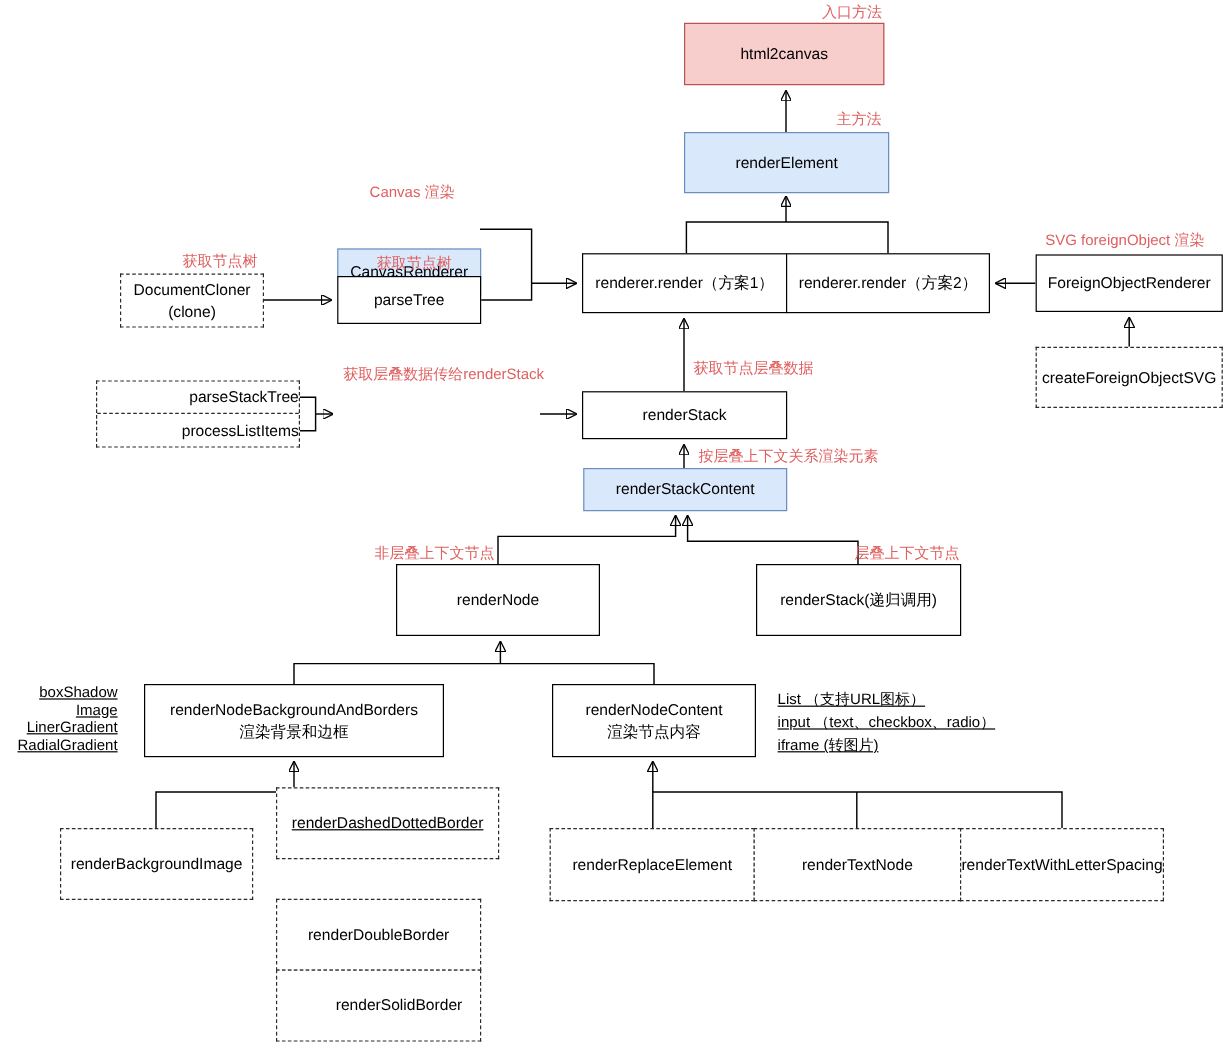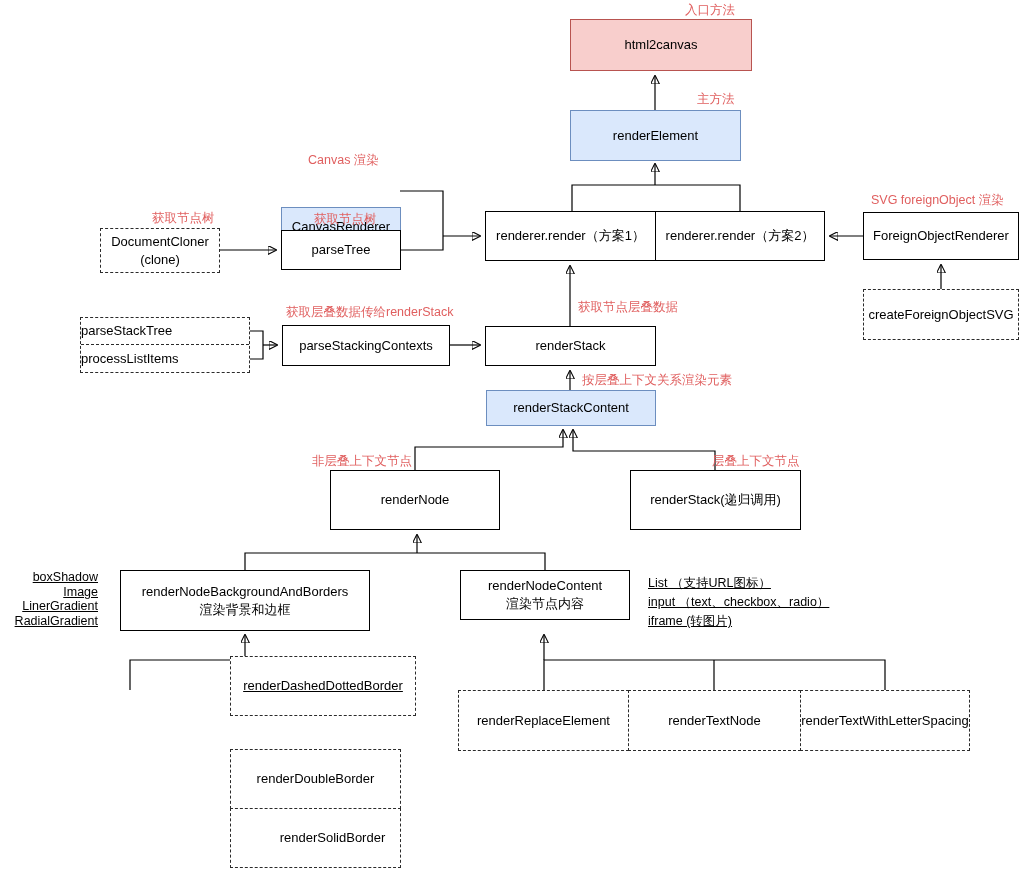--- a/index.html
+++ b/index.html
@@ -17,21 +17,21 @@
   .pink   { background:#f8cecc; border-color:#b85450; }
   .blue   { background:#dae8fc; border-color:#6c8ebf; }
   .rlabel {
     position:absolute; color:#e05f5f; font-size:12.5px; white-space:nowrap;
   }
   .note { position:absolute; font-size:12.5px; color:#000;text-decoration:underline; }
   .note div { line-height:19px; white-space:nowrap; }
   .note.tight div { line-height:14.6px; }
   .stackrows { padding:0; }
   .stackrows .row {
-    width:100%; box-sizing:border-box; display:flex; align-items:center; justify-content:flex-start;
+    width:100%; box-sizing:border-box; display:flex; align-items:center; justify-content:flex-end;
     height:27.5px;
   }
   .stackrows .row:first-child { border-bottom:1px dashed #2b2b2b; }
   svg.connectors { position:absolute; left:0; top:0; width:1021px; height:871px; }
   svg.connectors path { fill:none; stroke:#000; stroke-width:1.2px; }
 </style>
 </head>
 <body>
 
 <div class="canvas">
@@ -90,21 +90,21 @@
       <path d="M245 660 L245 635" marker-end="url(#arr)"></path>
     </g>
     <g>
       <path d="M544 690 L544 660 L885 660 L885 690"></path>
       <path d="M714 660 L714 690"></path>
       <path d="M544 660 L544 635" marker-end="url(#arr)"></path>
     </g>
   </svg>
 
   <div class="rlabel" style="left:685px; top:2px;">入口方法</div>
-  <div class="box pink" style="left:570px; top:19px; width:182px; height:52px;">
+  <div class="box pink" style="left:570px; top:19px; width:167px; height:52px;">
     <span>html2canvas</span>
   </div>
 
   <div class="rlabel" style="left:697px; top:91px;">主方法</div>
   <div class="box blue" style="left:570px; top:110px; width:171px; height:51px;">
     <span>renderElement</span>
   </div>
 
   <div class="rlabel" style="left:308px; top:152px;">Canvas 渲染</div>
   <div class="box blue" style="left:281px; top:171px; width:120px; height:40px;margin-top:36px;">
@@ -140,23 +140,20 @@
   <div class="box dashed stackrows" style="left:80px; top:317px; width:170px; height:56px;">
     <div class="row">
       <span>parseStackTree</span>
     </div>
     <div class="row">
       <span>processListItems</span>
     </div>
   </div>
 
   <div class="rlabel" style="left:286px; top:304px;">获取层叠数据传给renderStack</div>
-  <div class="box" style="left:282px; top:325px; width:168px; height:41px;">
-    <span>parseStackingContexts</span>
-  </div>
 
   <div class="rlabel" style="left:578px; top:299px;">获取节点层叠数据</div>
   <div class="box" style="left:485px; top:326px; width:171px; height:40px;">
     <span>renderStack</span>
   </div>
 
   <div class="rlabel" style="left:582px; top:372px;">按层叠上下文关系渲染元素</div>
   <div class="box blue" style="left:486px; top:390px; width:170px; height:36px;">
     <span>renderStackContent</span>
   </div>
@@ -176,31 +173,34 @@
     <div>Image</div>
     <div>LinerGradient</div>
     <div>RadialGradient</div>
   </div>
 
   <div class="box" style="left:120px; top:570px; width:250px; height:61px;">
     <span>renderNodeBackgroundAndBorders</span>
     <span>渲染背景和边框</span>
   </div>
 
-  <div class="box" style="left:460px; top:570px; width:170px; height:50px;">
+  <div class="box" style="left:460px; top:570px; width:170px; height:61px;">
     <span>renderNodeContent</span>
     <span>渲染节点内容</span>
   </div>
 
   <div class="note" style="left:648px; top:574px;">
     <div>List （支持URL图标）</div>
     <div>input （text、checkbox、radio）</div>
     <div>iframe (转图片)</div>
   </div>
 
+  <div class="box dashed" style="left:50px; top:690px; width:161px; height:60px;">
+    <span>renderBackgroundImage</span>
+  </div>
   <div class="box dashed" style="left:230px; top:656px; width:186px; height:60px;text-decoration:underline;">
     <span>renderDashedDottedBorder</span>
   </div>
   <div class="box dashed" style="left:230px; top:749px; width:171px; height:60px;">
     <span>renderDoubleBorder</span>
   </div>
   <div class="box dashed" style="left:230px; top:808px; width:171px; height:60px;padding-left:34px;">
     <span>renderSolidBorder</span>
   </div>
 

